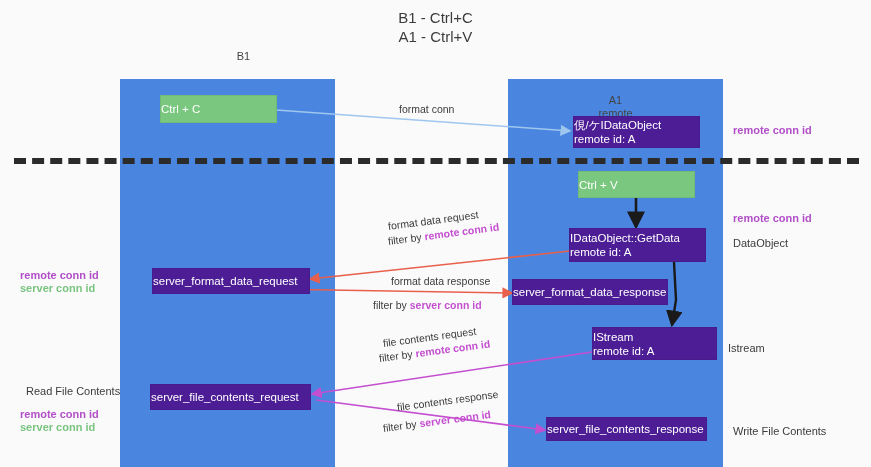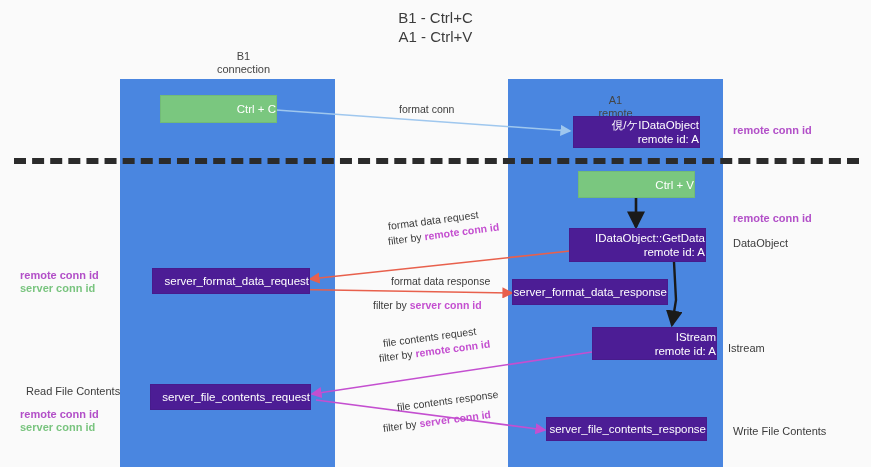--- a/index.html
+++ b/index.html
@@ -31,21 +31,21 @@
 
   
   #sep{
     position:absolute;left:14px;top:158px;width:845px;height:0;
     border-top:6px dashed #2b2b2b;
   }
 
   
   .node{
     position:absolute;box-sizing:border-box;
-    display:flex;flex-direction:column;align-items:flex-end;justify-content:center;
+    display:flex;flex-direction:column;align-items:flex-start;justify-content:center;
     color:#ffffff;font-size:11.5px;line-height:14px;text-align:center;
     border:1px solid rgba(0,0,0,.06);
   }
   .node span{display:block;white-space:nowrap;}
   .green{background:#7ac77f;}
   .orange{background:#4c1d95;}
 
   
   .side{position:absolute;font-size:11px;line-height:14px;white-space:nowrap;}
   .side.dark{color:#3c3c3c;}
@@ -71,21 +71,20 @@
   <div id="title">
     <span>B1 - Ctrl+C</span>
     <span>A1 - Ctrl+V</span>
   </div>
 
   <div class="lane lane-b1"></div>
   <div class="lane lane-a1"></div>
 
   <div class="lane-head" style="left:136px;top:50px;">
     <span class="hl">B1</span>
-    <span class="hl">connection</span>
   </div>
   <div class="lane-head" style="left:508px;top:50px;margin-top:44px;">
     <span class="hl">A1</span>
     <span class="hl">remote</span>
   </div>
 
   <svg id="wires">
     <defs>
       <marker id="ab" markerWidth="7" markerHeight="7" refX="6" refY="3.5" orient="auto">
         <path d="M0,0 L7,3.5 L0,7 z" fill="#9fc7ee"></path>
@@ -140,21 +139,21 @@
 
   <div class="node orange" style="left:152px;top:268px;width:158px;height:26px;">
     <span>server_format_data_request</span>
   </div>
 
   <div class="node orange" style="left:592px;top:327px;width:125px;height:33px;">
     <span>IStream</span>
     <span>remote id: A</span>
   </div>
 
-  <div class="node orange" style="left:150px;top:384px;width:161px;height:26px;padding-left:9px;">
+  <div class="node orange" style="left:150px;top:384px;width:161px;height:26px;">
     <span>server_file_contents_request</span>
   </div>
 
   <div class="node orange" style="left:546px;top:417px;width:161px;height:24px;">
     <span>server_file_contents_response</span>
   </div>
 
   <div class="elabel" style="left:399px;top:102px;">format conn</div>
 
   <div class="elabel rot-up" style="left:388px;top:219px;">format data request</div>

